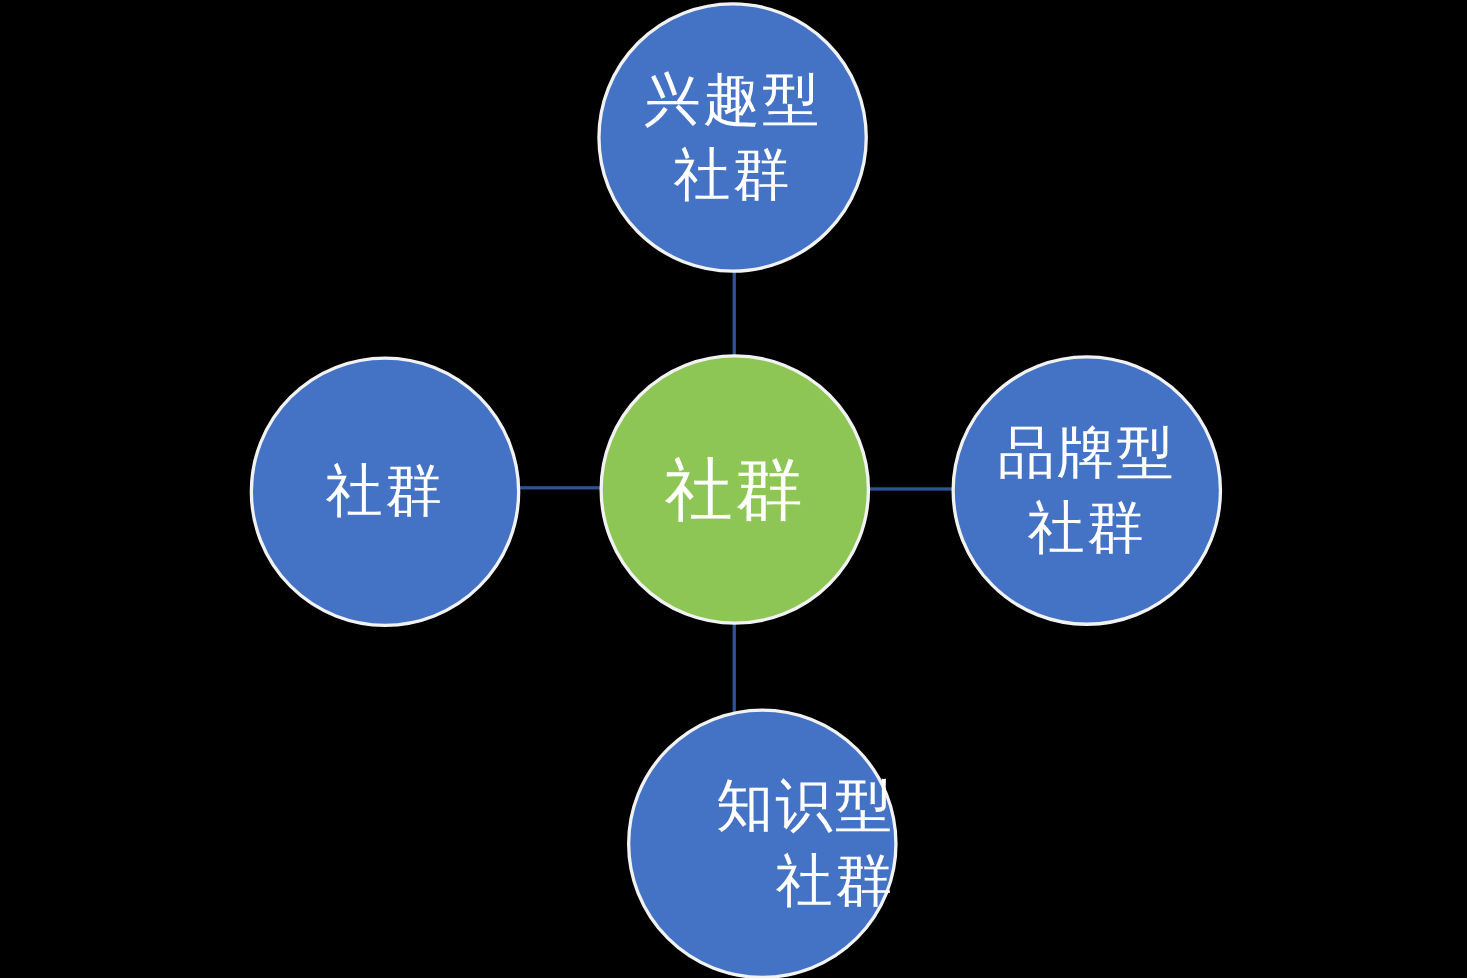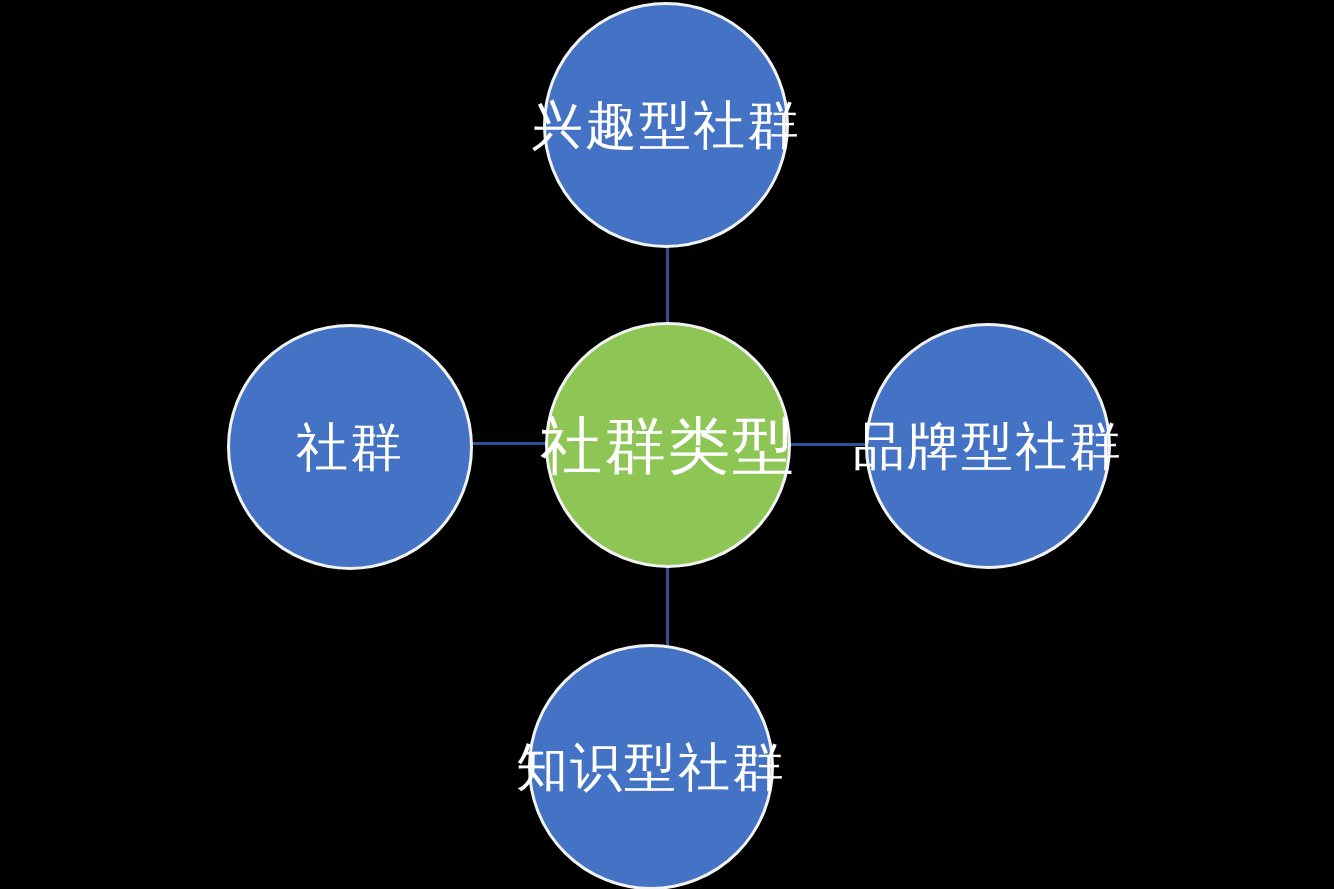--- a/index.html
+++ b/index.html
@@ -27,21 +27,21 @@
   .connector.h{height:3px;}
   .node{
     position:absolute;
     width:246px;height:246px;
     border-radius:50%;
     border:3px solid var(--outline);
     box-sizing:border-box;
     background:var(--node-fill);
     z-index:2;
     display:flex;
-    flex-direction:row;
+    flex-direction:column;
     align-items:center;
     justify-content:center;
     text-align:center;
     color:var(--text);
   }
   .node .line{
     display:block;
     font-size:52px;
     line-height:68px;
     white-space:nowrap;
@@ -50,21 +50,21 @@
   .node.center{background:var(--center-fill);}
   .node.center .line{
     font-size:62px;
     line-height:79px;
   }
   
   .node.top    {left:543px; top:2px;}
   .node.left   {left:227px; top:324px;}
   .node.center {left:545px; top:322px;}
   .node.right  {left:865px; top:323px;}
-  .node.bottom {left:528px; top:644px;}
+  .node.bottom {left:570px; top:644px;align-items:flex-end;}
   .connector.c-top    {left:666px; top:235px;  height:95px;}
   .connector.c-bottom {left:666px; top:558px;  height:95px;}
   .connector.c-left   {left:462px; top:442px;  width:92px;}
   .connector.c-right  {left:782px; top:443px;  width:92px;}
 </style>
 </head>
 <body>
 
 <div class="canvas">
 
@@ -77,21 +77,20 @@
     <span class="line">兴趣型</span>
     <span class="line">社群</span>
   </div>
 
   <div class="node left">
     <span class="line">社群</span>
   </div>
 
   <div class="node center">
     <span class="line">社群</span>
-    <span class="line">类型</span>
   </div>
 
   <div class="node right">
     <span class="line">品牌型</span>
     <span class="line">社群</span>
   </div>
 
   <div class="node bottom">
     <span class="line">知识型</span>
     <span class="line">社群</span>

